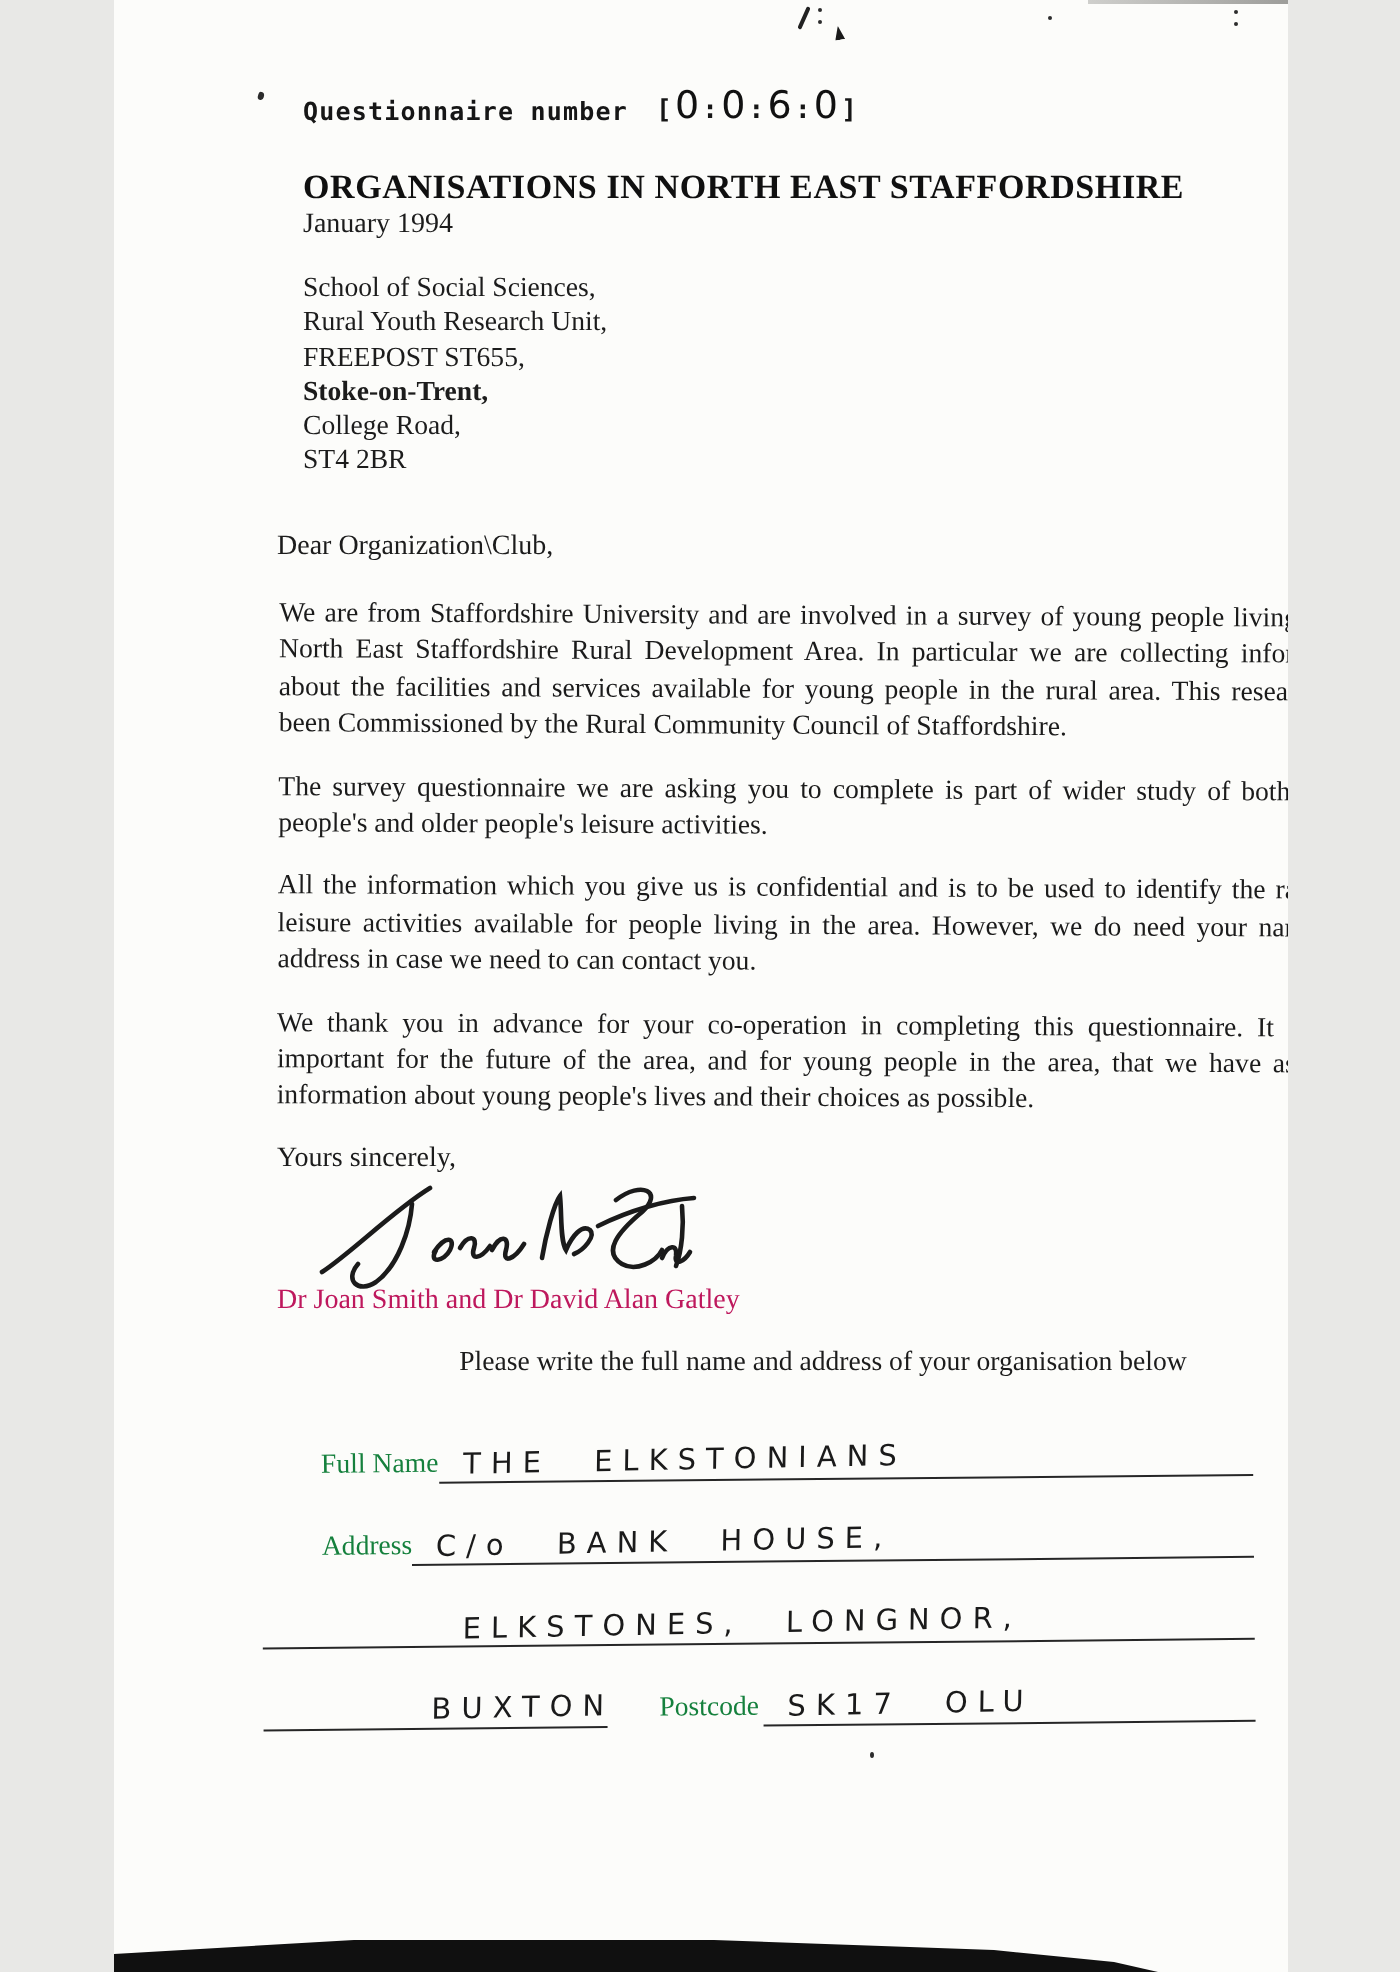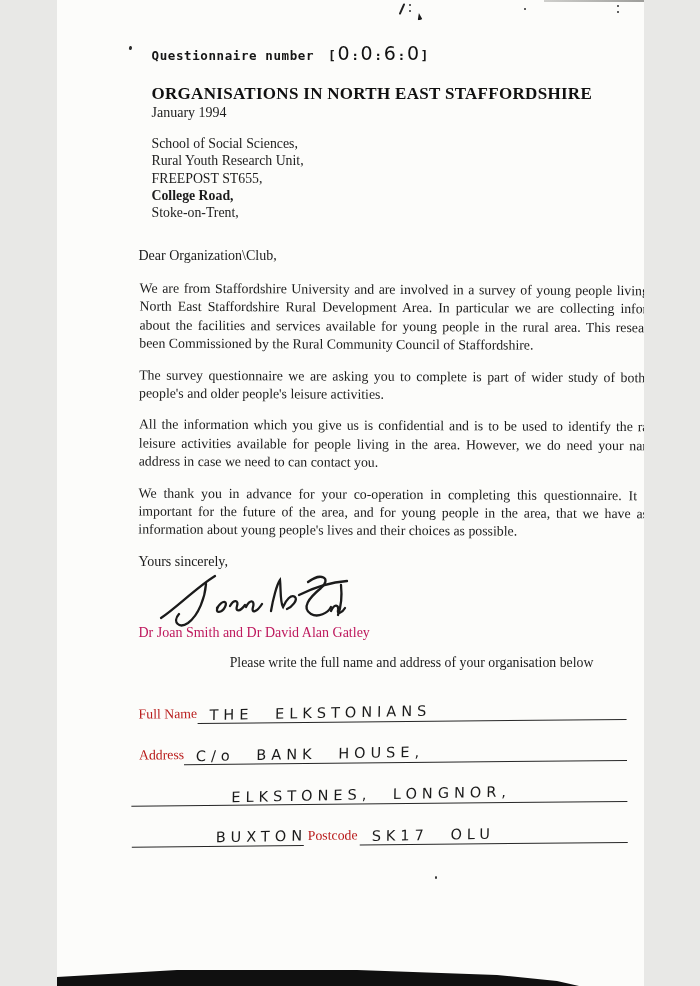--- a/index.html
+++ b/index.html
@@ -74,21 +74,21 @@
   .sig { display: block; margin: 1px 0 0 14px; }
 
   .signatories { font-size: 14px; color: #be185d; margin-top: -2px; }
 
   .instruction { font-size: 13.8px; margin-top: 14px; text-align: center; }
 
   
   .form { margin-top: 10px; transform: rotate(-0.55deg); font-size: 13.8px; }
   .frow { display: flex; align-items: flex-end; height: 41px; width: 488px; }
   .frow.wide { margin-left: -8px; width: 496px; }
-  .flabel { padding-bottom: 2px; white-space: nowrap; color: #b91c1c; }
+  .flabel { padding-bottom: 2px; white-space: nowrap; color: #15803d; margin-left: 22px; }
   .ffill { flex: 1; position: relative; border-bottom: 1.5px solid #262626; height: 100%; }
   .ffill.short { flex: 0 0 172px; }
   .hw {
     position: absolute; bottom: 1px; white-space: nowrap;
     font-family: "DejaVu Sans", sans-serif;
     font-size: 14.5px; letter-spacing: 5px; word-spacing: 12px;
     color: #1a1a1a; transform: rotate(-0.6deg) skewX(-2deg);
   }
   .hw.l1 { left: 12px; }
   .hw.l2 { left: 12px; }
@@ -130,22 +130,23 @@
       </span>
     </div>
 
     <div class="doc-title">ORGANISATIONS IN NORTH EAST STAFFORDSHIRE</div>
     <div class="doc-date">January 1994</div>
 
     <div class="sender">
       <div>School of Social Sciences,</div>
       <div>Rural Youth Research Unit,</div>
       <div>FREEPOST ST655,</div>
+      <div>Stoke-on-Trent,</div>
       <div>College Road,</div>
-      <div>Stoke-on-Trent,</div>
+      <div>ST4 2BR</div>
     </div>
 
     <div class="salutation">Dear Organization\Club,</div>
 
     <div class="paras">
       <p>We are from Staffordshire University and are involved in a survey of young people living in the North East Staffordshire Rural Development Area. In particular we are collecting information about the facilities and services available for young people in the rural area. This research has been Commissioned by the Rural Community Council of Staffordshire.</p>
       <p>The survey questionnaire we are asking you to complete is part of wider study of both young people's and older people's leisure activities.</p>
       <p>All the information which you give us is confidential and is to be used to identify the range of leisure activities available for people living in the area. However, we do need your name and address in case we need to can contact you.</p>
       <p>We thank you in advance for your co-operation in completing this questionnaire. It is very important for the future of the area, and for young people in the area, that we have as much information about young people's lives and their choices as possible.</p>
     </div>

